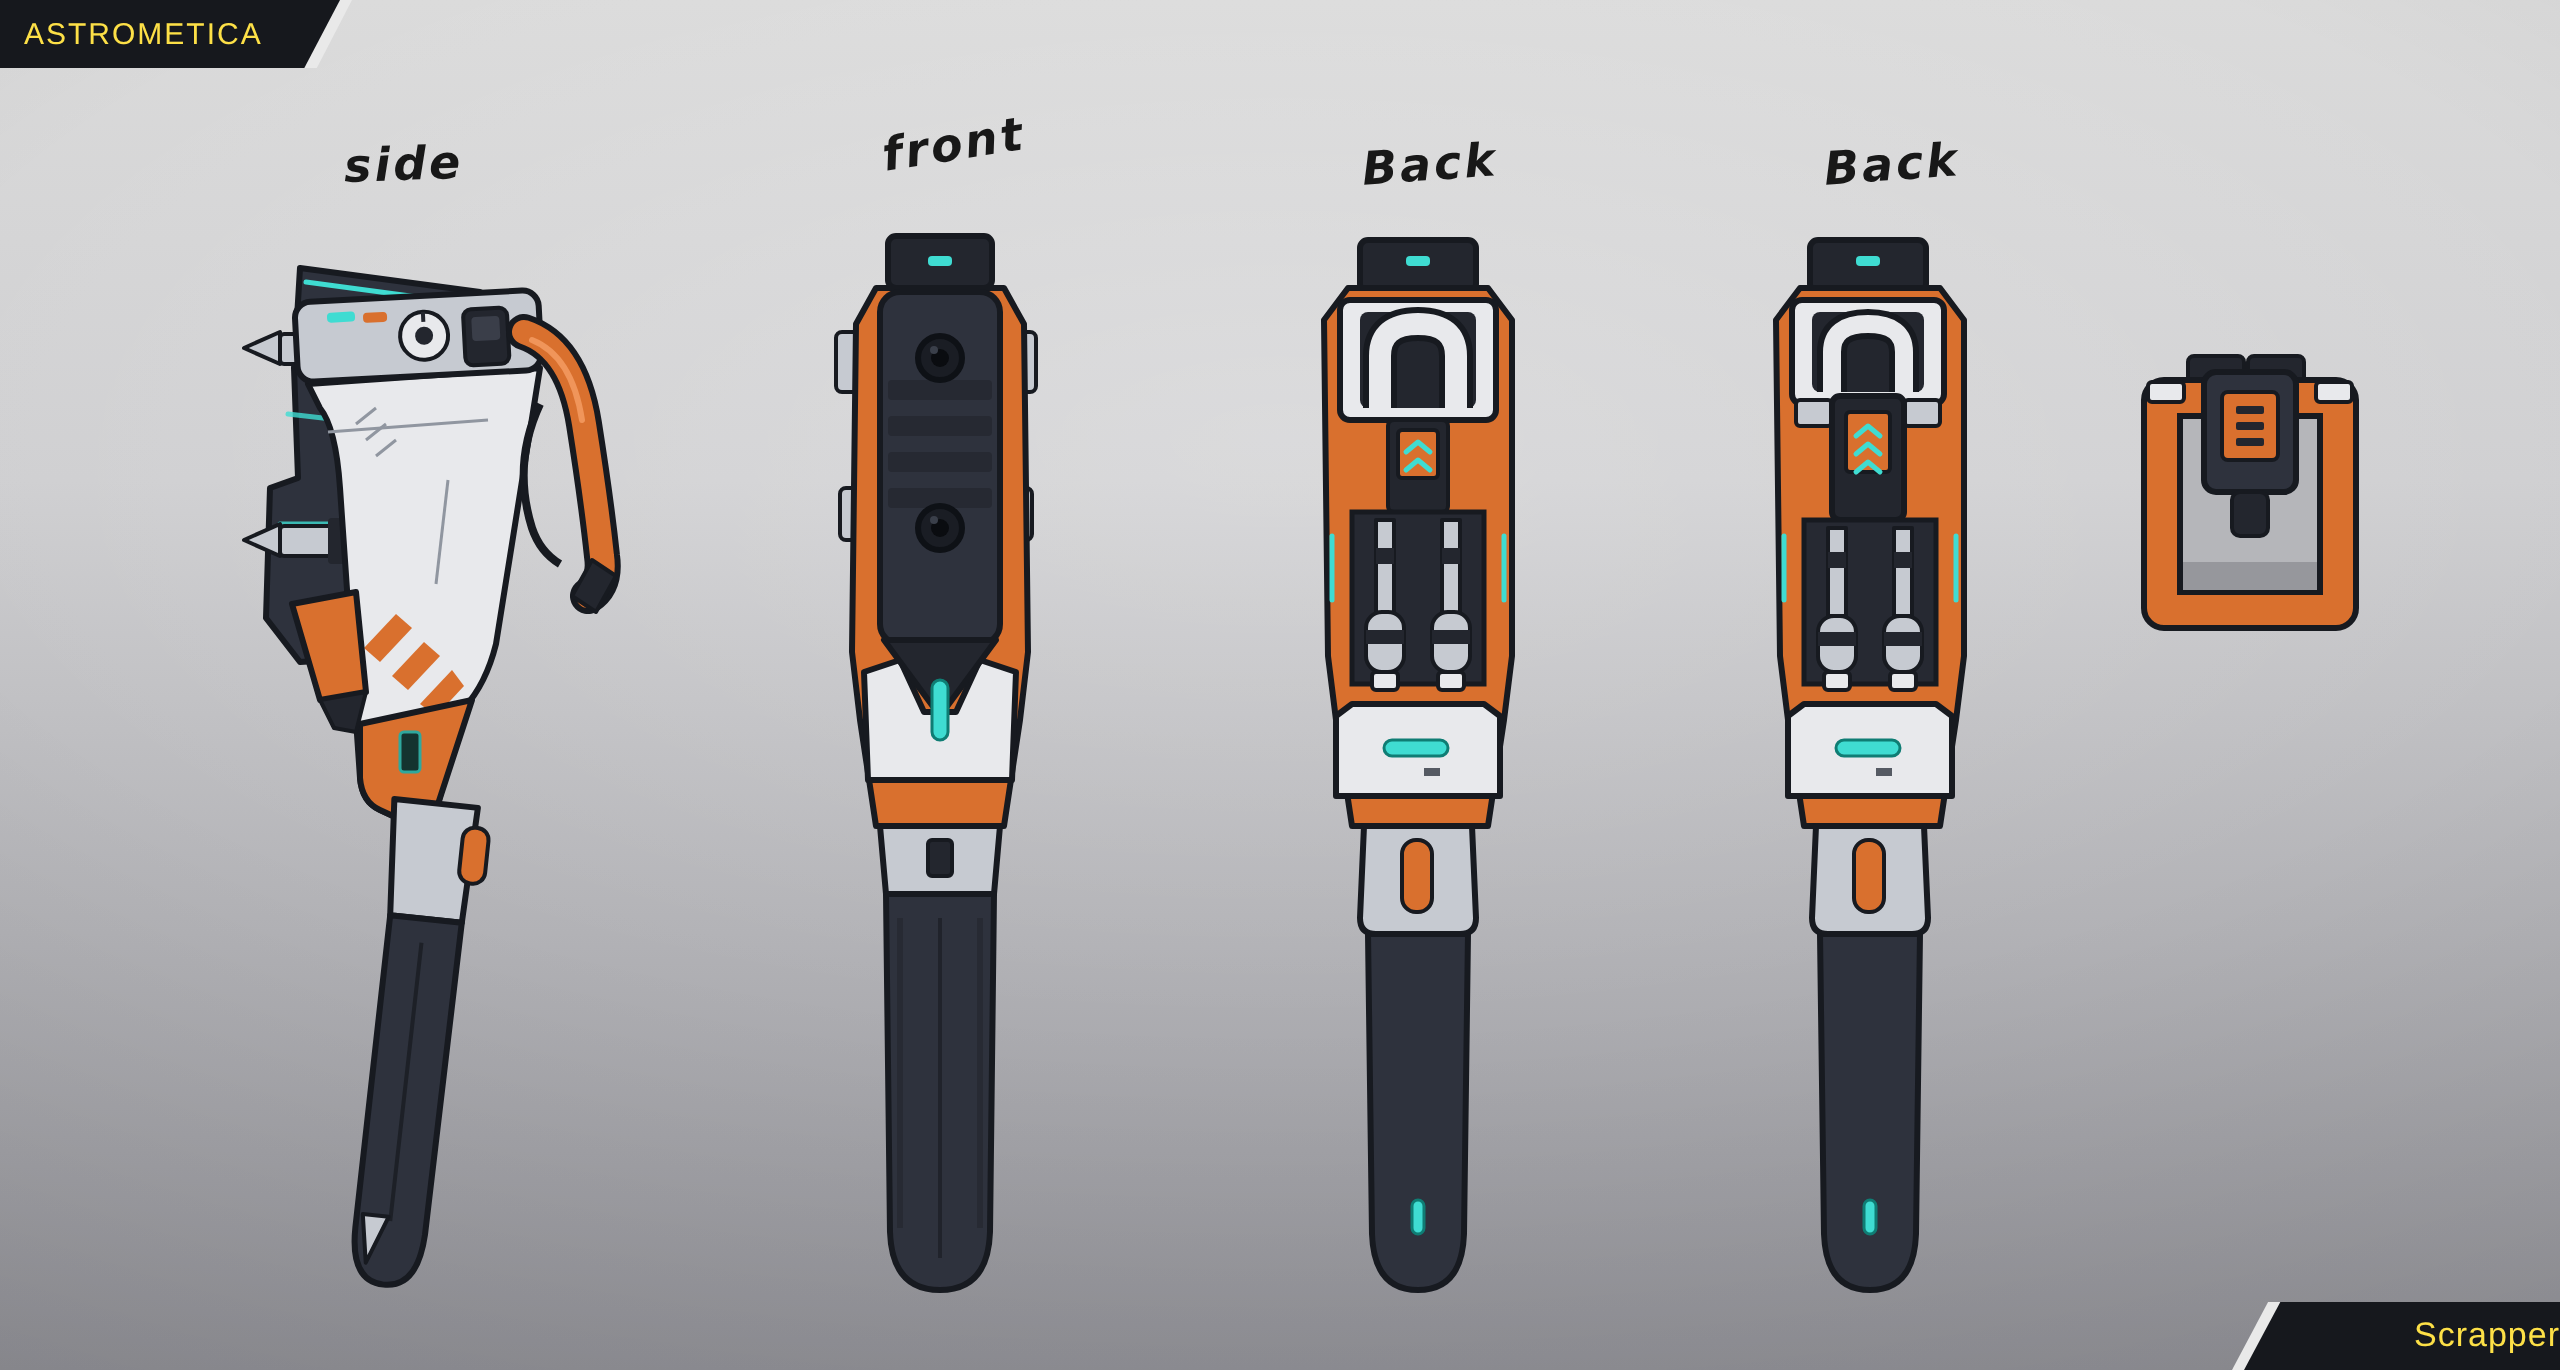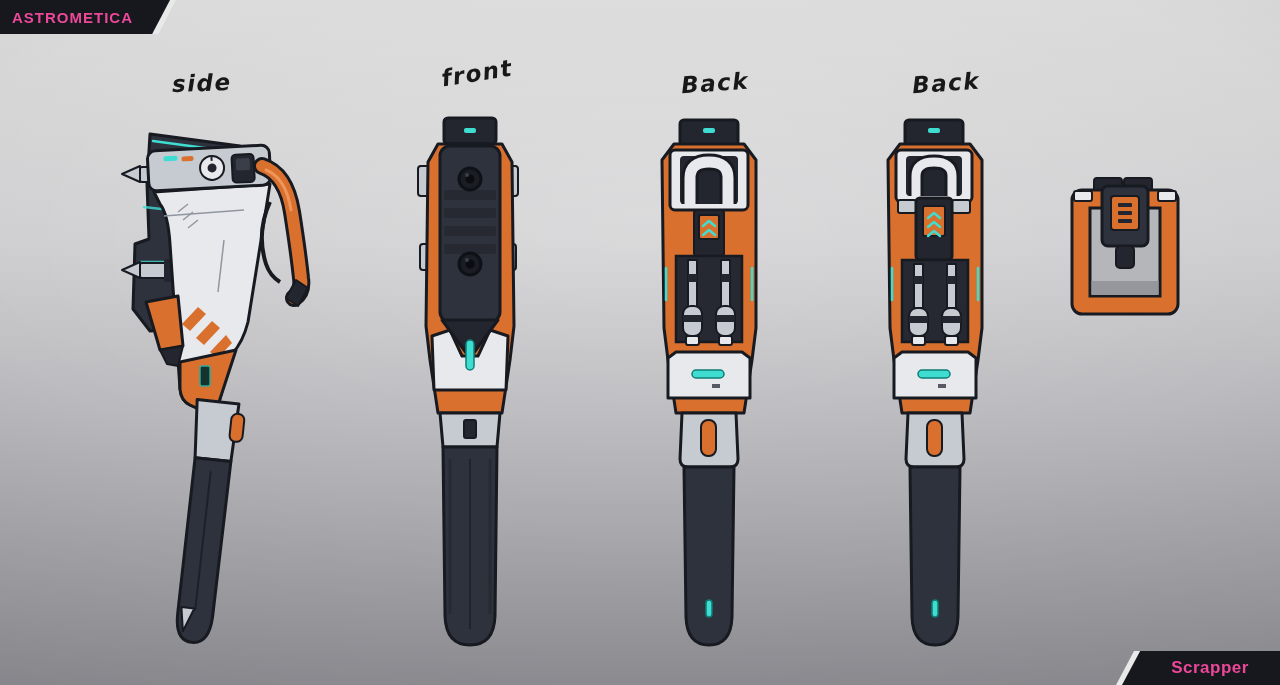--- a/index.html
+++ b/index.html
@@ -10,31 +10,31 @@
     background:linear-gradient(180deg,#dbdbdb 0%,#cfcfd1 35%,#b2b2b6 68%,#94949a 100%);
   }
   .vignette{position:absolute;inset:0;pointer-events:none;
     background:radial-gradient(120% 95% at 50% 32%,rgba(255,255,255,.22) 0%,rgba(255,255,255,0) 45%,rgba(0,0,0,.14) 100%);}
   .v{position:absolute}
   .view-label{
     position:absolute;font-family:"DejaVu Sans",sans-serif;font-style:italic;font-weight:600;
     color:#181818;font-size:23px;letter-spacing:1.5px;
   }
   
-  .badge{position:absolute;height:34px;color:#ec4899;font-weight:bold}
+  .badge{position:absolute;height:34px;color:#fde047;font-weight:normal}
   .badge .edge{position:absolute;inset:0;background:#e9e9e9}
   .badge .core{position:absolute;top:0;bottom:0;background:#16181d;display:flex;align-items:center}
   .badge-tl{top:0;left:0;width:176px}
   .badge-tl .edge{clip-path:polygon(0 0,100% 0,90% 100%,0 100%)}
   .badge-tl .core{left:0;width:170px;clip-path:polygon(0 0,100% 0,89.5% 100%,0 100%);padding-left:12px;
     font-size:15px;letter-spacing:1px}
   .badge-br{bottom:0;right:0;width:164px}
   .badge-br .edge{clip-path:polygon(11% 0,100% 0,100% 100%,0 100%)}
   .badge-br .core{right:0;width:158px;clip-path:polygon(11.5% 0,100% 0,100% 100%,0 100%);
-    justify-content:center;padding-left:18px;font-size:17px;letter-spacing:.5px}
+    justify-content:flex-end;padding-left:18px;font-size:17px;letter-spacing:.5px}
   
   .fO{fill:#d9702e}.fD{fill:#2e323d}.fK{fill:#23262e}
   .fL{fill:#e8e9ec}.fG{fill:#c6cad1}.fT{fill:#3fdcd2}
   .s{stroke:#171a20;stroke-width:3;stroke-linejoin:round}
   .s2{stroke:#171a20;stroke-width:2;stroke-linejoin:round}
   .tln{stroke:#3fdcd2;stroke-width:2.5;fill:none;stroke-linecap:round}
   .tch{stroke:#3fdcd2;stroke-width:2.5;fill:none;stroke-linecap:round;stroke-linejoin:round}
   .ln{stroke:#9096a0;stroke-width:1.5;fill:none}
 </style>
 </head>

